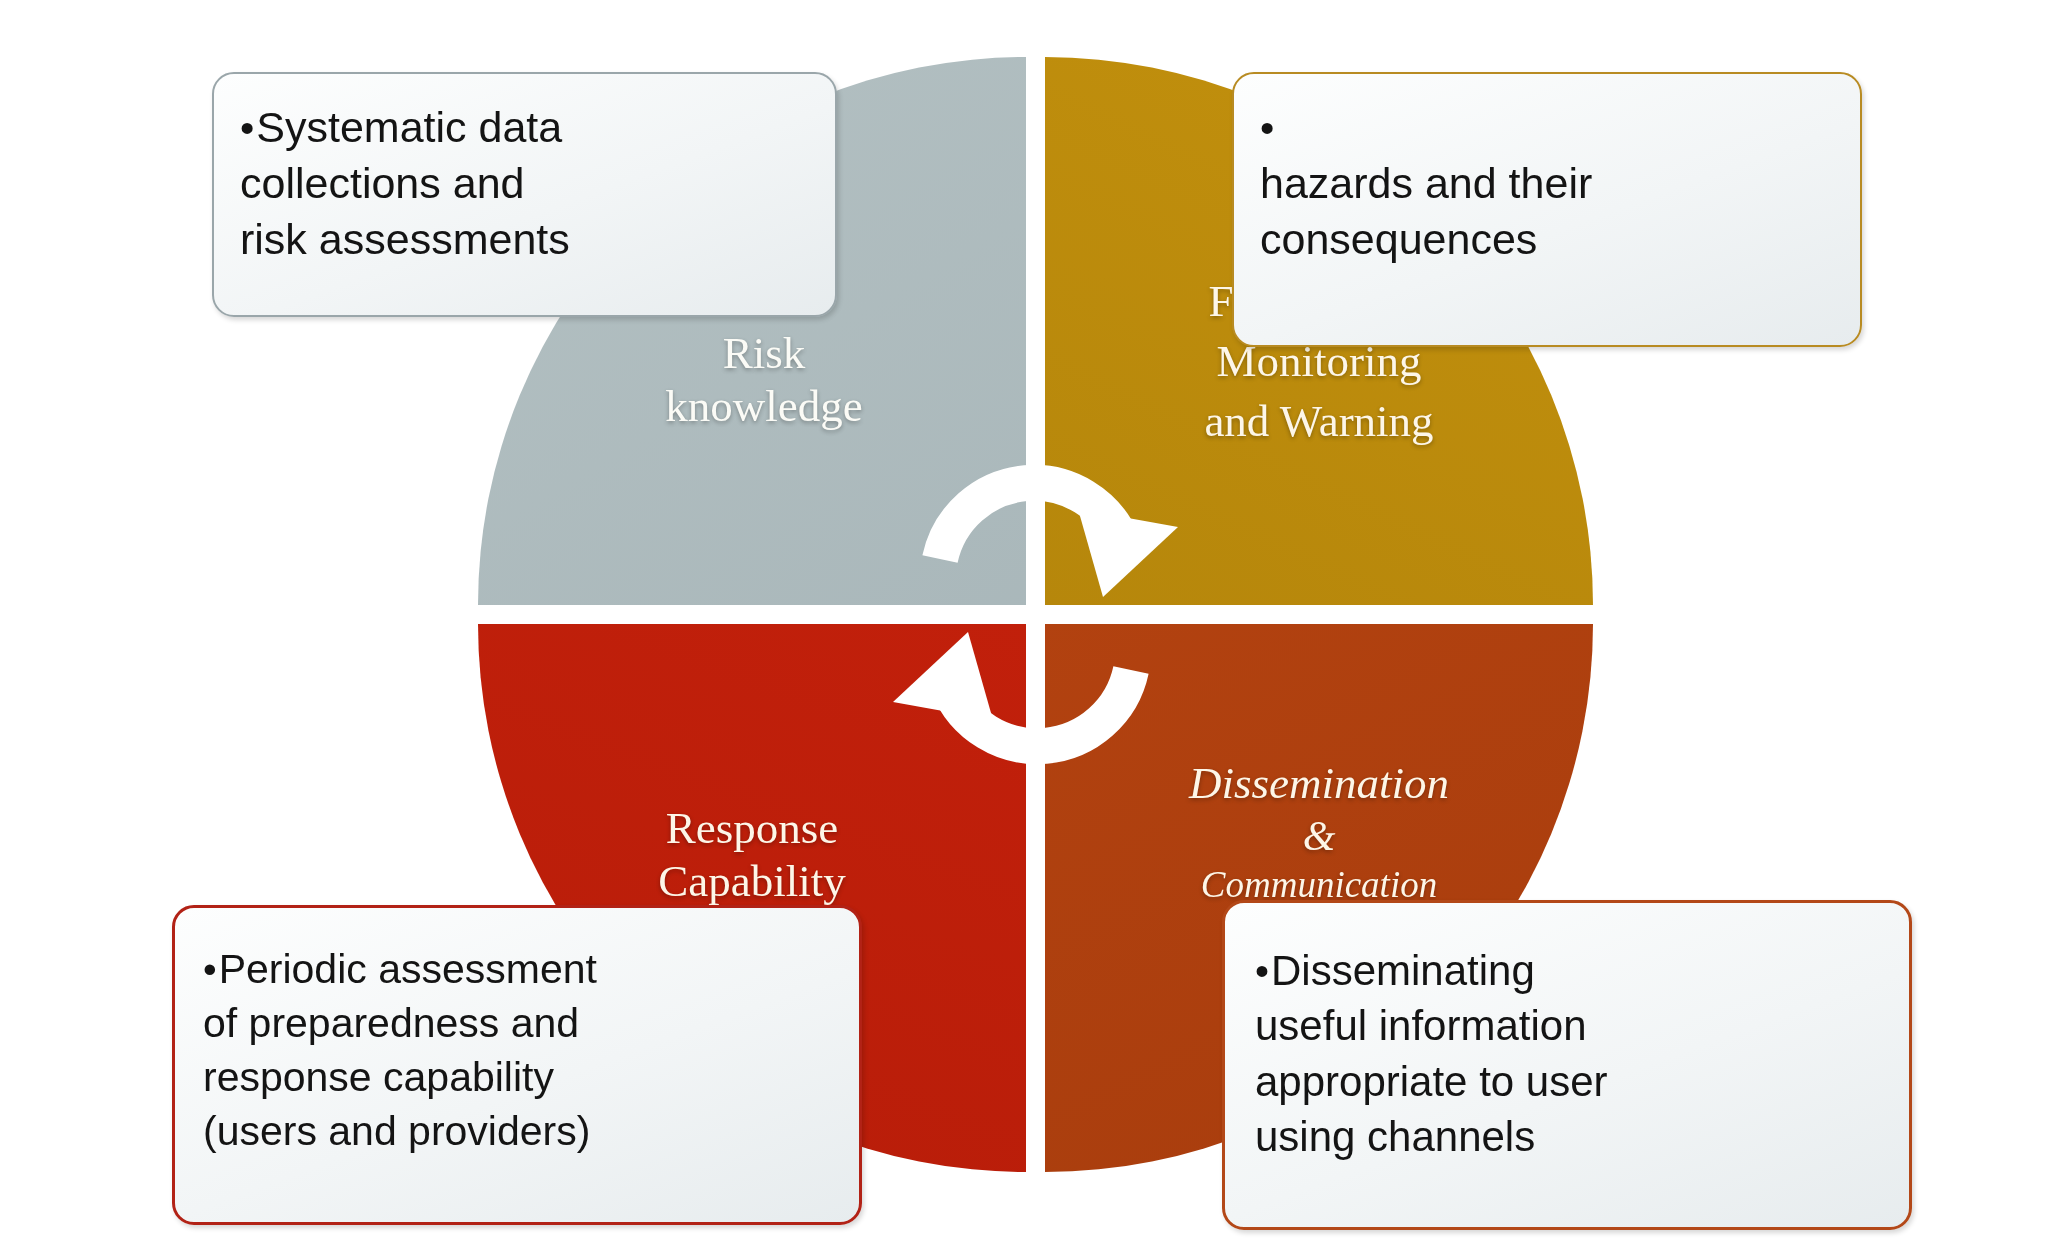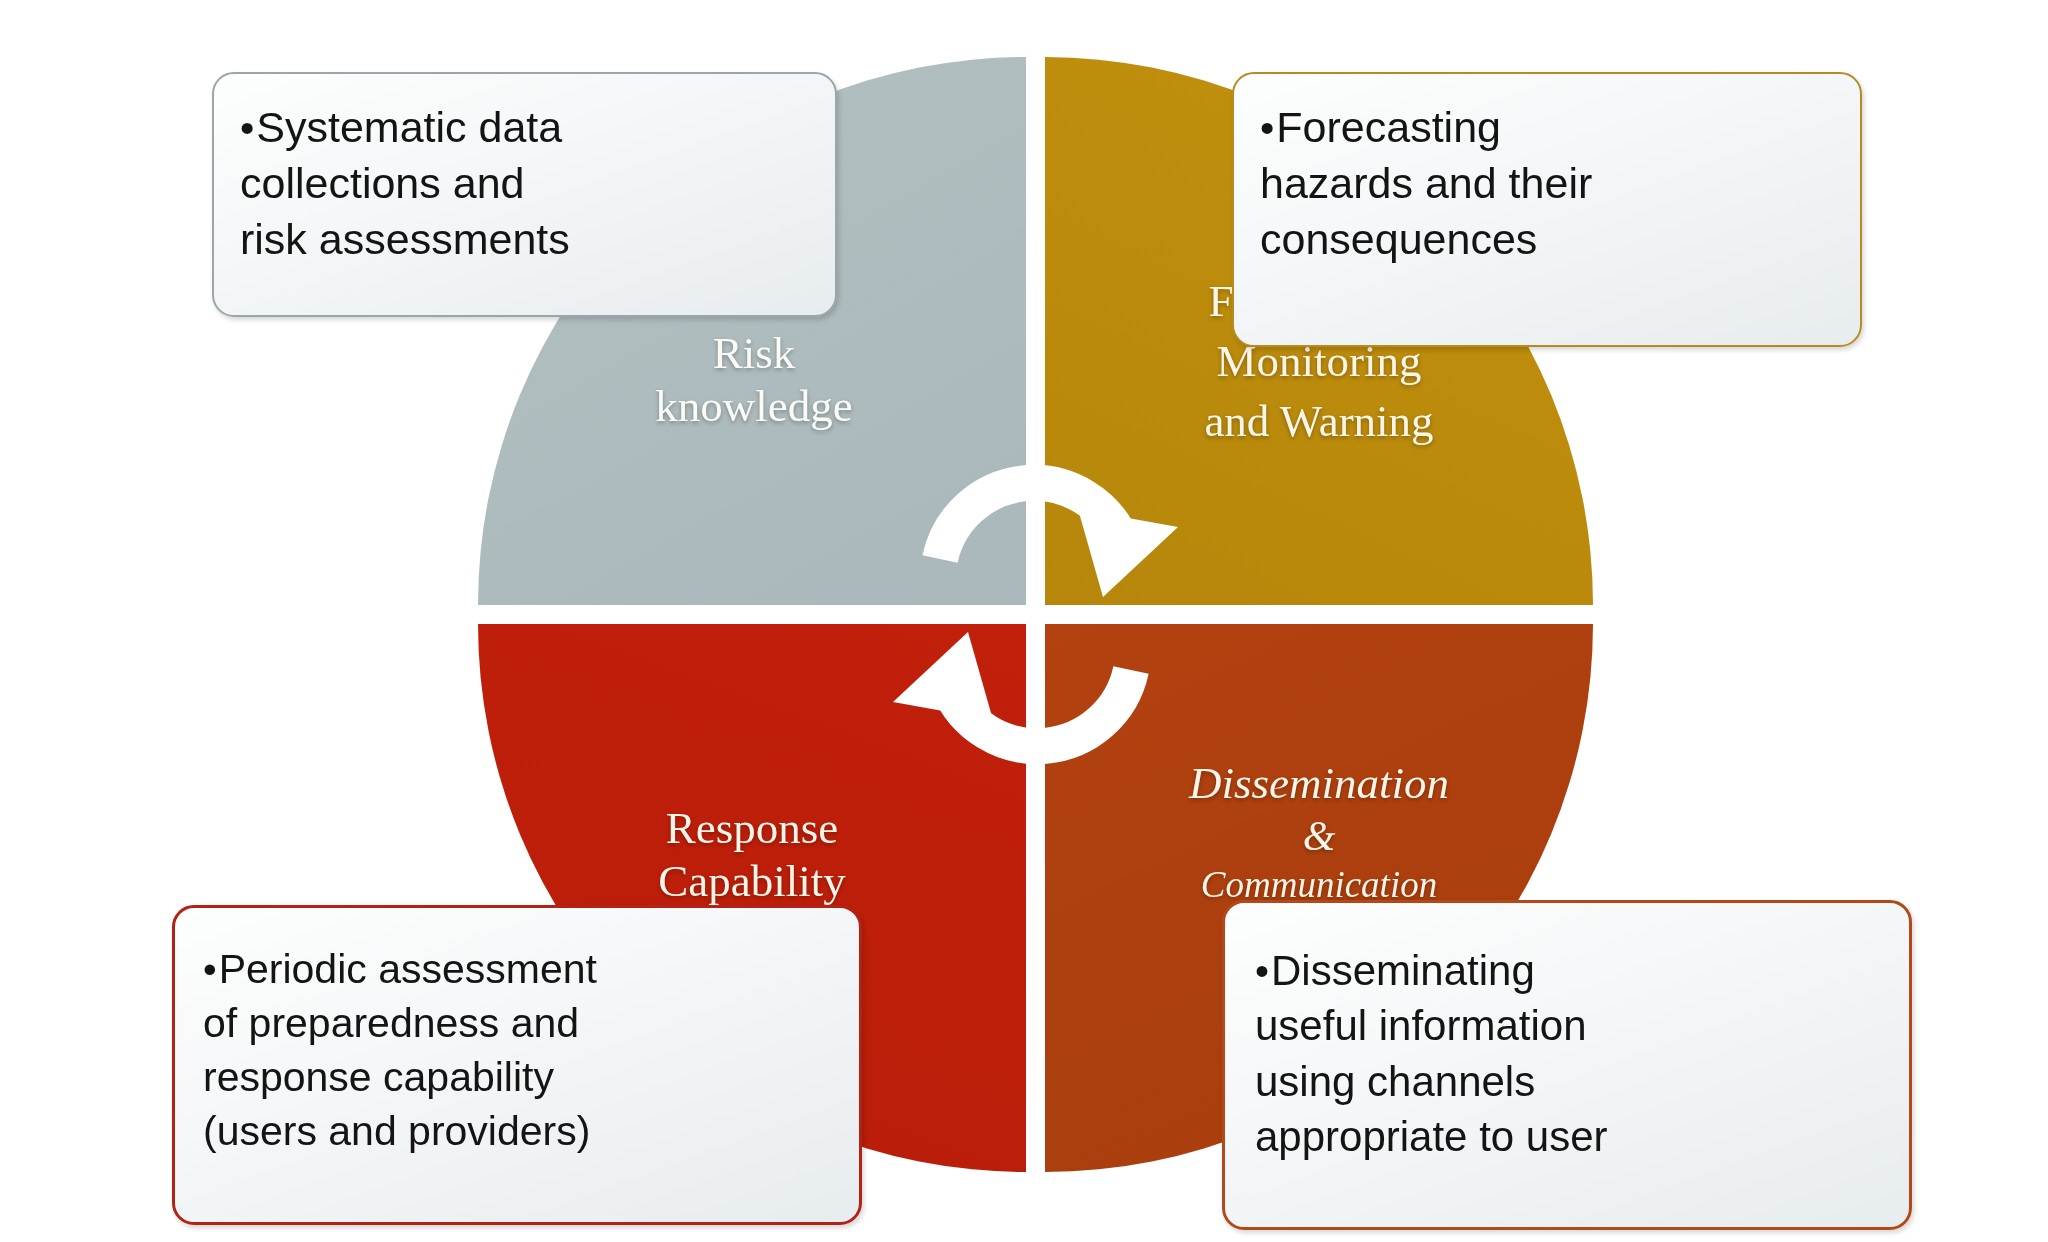--- a/index.html
+++ b/index.html
@@ -70,21 +70,21 @@
     width: 100%;
     text-align: center;
     color: #fdf6e8;
     font-family: "Liberation Serif", serif;
     line-height: 1.18;
     text-shadow: 0 2px 4px rgba(0,0,0,0.30);
     pointer-events: none;
     z-index: 3;
   }
   #label-risk {
-    left: 2px; top: 270px; width: 548px;
+    left: 12px; top: 270px; width: 548px;
     font-size: 45px;
     color: #fbfbf6;
   }
   #label-forecast {
     left: 567px; top: 215px; width: 548px;
     font-size: 45px;
     line-height: 1.33;
   }
   #label-response {
     left: 0; top: 745px; width: 548px;
@@ -235,38 +235,38 @@
   <ul>
     <li><span>Systematic data</span>
       <span class="wrap-indent">collections and</span>
       <span class="wrap-indent">risk assessments</span>
     </li>
   </ul>
 </div>
 
 <div class="callout" id="callout-forecast">
   <ul>
-    <li><span>Forecasting</span>
+    <li>
       <span class="wrap-indent">hazards and their</span>
       <span class="wrap-indent">consequences</span>
     </li>
   </ul>
 </div>
 
 <div class="callout" id="callout-response">
   <ul>
     <li><span>Periodic assessment</span>
       <span class="wrap-indent">of preparedness and</span>
       <span class="wrap-indent">response capability</span>
       <span class="wrap-indent">(users and providers)</span>
     </li>
   </ul>
 </div>
 
 <div class="callout" id="callout-dissem">
   <ul>
     <li><span>Disseminating</span>
       <span class="wrap-indent">useful information</span>
+      <span class="wrap-indent">appropriate to user</span>
       <span class="wrap-indent">using channels</span>
-      <span class="wrap-indent">appropriate to user</span>
     </li>
   </ul>
 </div>
 
 </body></html>

